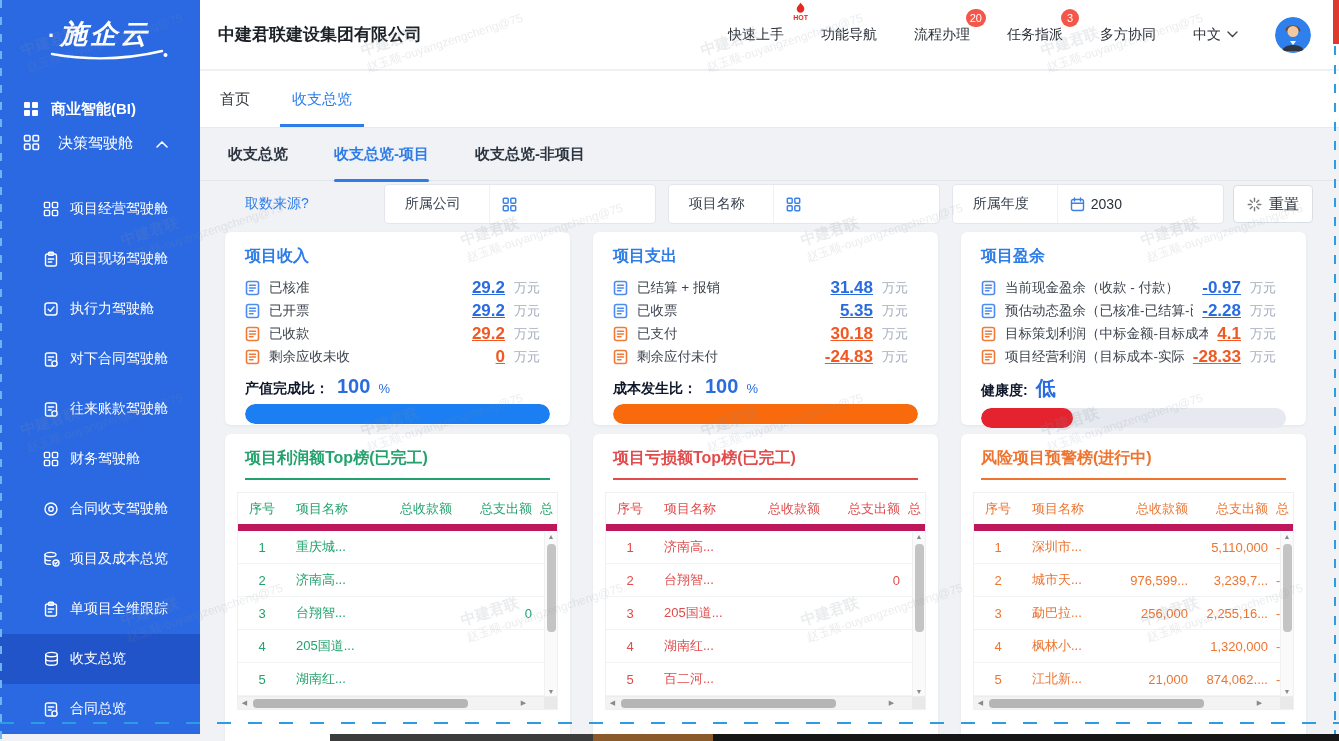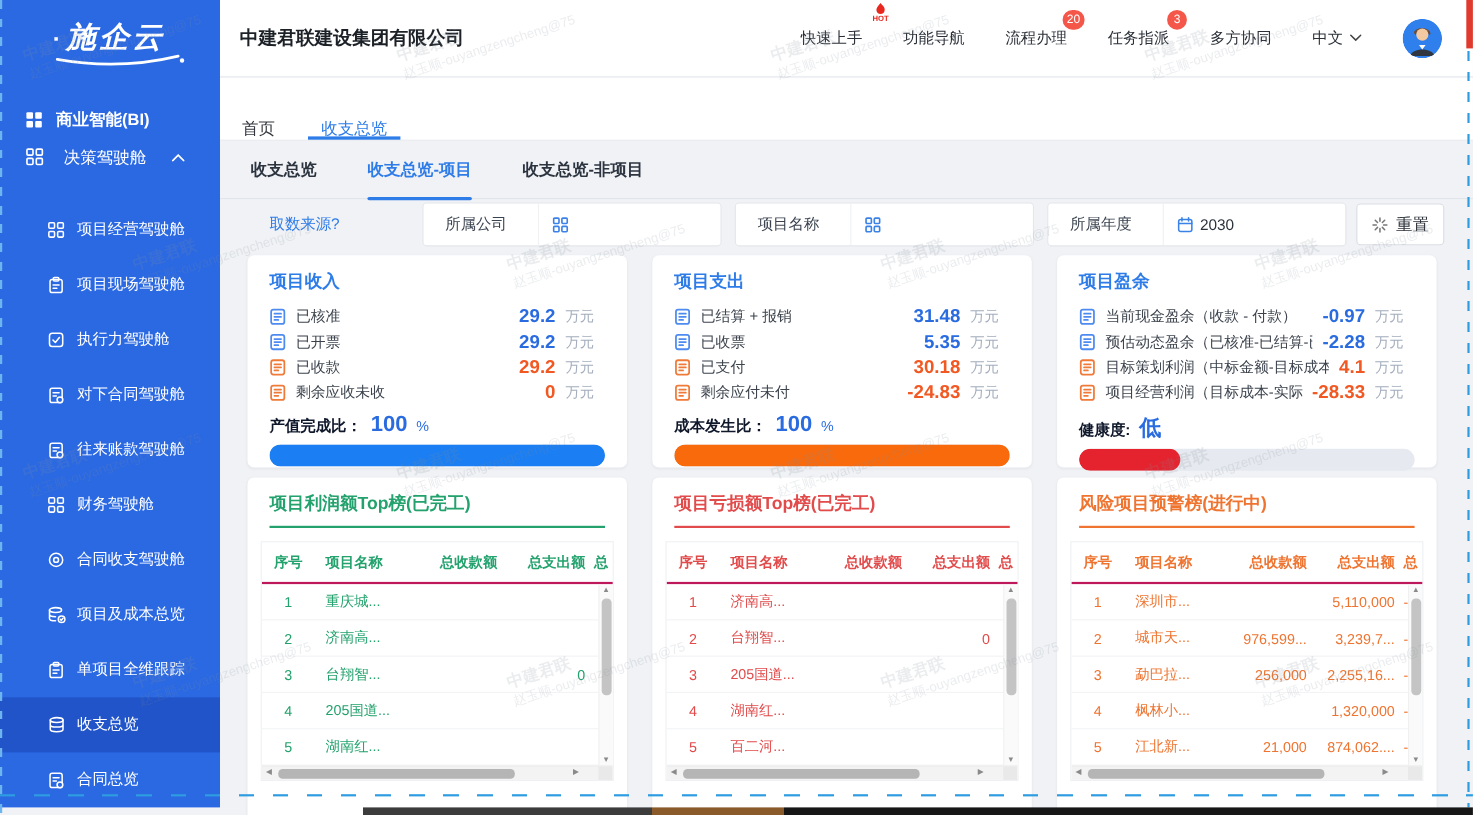--- a/index.html
+++ b/index.html
@@ -24,63 +24,63 @@
   .topbar { position:absolute; left:200px; top:0; width:1139px; height:70px; background:#fff; border-bottom:1px solid #eceef2; display:flex; align-items:center; z-index:2; }
   .company { margin-left:18px; font-size:17px; font-weight:bold; color:#1c2127; }
   .topnav { margin-left:auto; display:flex; align-items:center; gap:37px; margin-right:24px; }
   .topnav-item { position:relative; font-size:14px; color:#2b3038; cursor:pointer; white-space:nowrap; }
   .navbadge { position:absolute; top:-17px; right:-16px; background:#f5564a; color:#fff; border-radius:9px; min-width:18px; height:18px; font-size:11px; line-height:18px; text-align:center; padding:0 4px; }
   .hotbadge { position:absolute; top:-24px; right:-24px; display:flex; flex-direction:column; align-items:center; color:#e8281e; font-size:7px; font-weight:bold; line-height:7px; }
   .lang { display:flex; align-items:center; gap:6px; font-size:14px; color:#2b3038; cursor:pointer; }
   .avatar { width:36px; height:36px; border-radius:50%; overflow:hidden; margin-right:4px; cursor:pointer; flex:none; }
   
   .tabrow { position:absolute; left:200px; top:71px; width:1139px; height:57px; background:#fff; border-bottom:1px solid #e7e9ed; display:flex; align-items:center; gap:42px; padding-left:20px; z-index:1; }
-  .tab { font-size:15px; color:#33373d; cursor:pointer; position:relative; height:100%; display:flex; align-items:flex-end; }
+  .tab { font-size:15px; color:#33373d; cursor:pointer; position:relative; height:100%; display:flex; align-items:center; }
   .tab.active { color:#2e7ce8; }
   .tab.active::after { content:""; position:absolute; left:-12px; right:-12px; bottom:0; height:3px; background:#2e7ce8; }
   .subtabrow { position:absolute; left:200px; top:129px; width:1139px; height:52px; border-bottom:1px solid #e2e5ea; display:flex; align-items:center; gap:46px; padding-left:28px; }
   .subtab { font-size:15px; font-weight:bold; color:#2c3440; cursor:pointer; position:relative; height:100%; display:flex; align-items:center; }
   .subtab.active { color:#2e7ce8; }
   .subtab.active::after { content:""; position:absolute; left:0; right:0; bottom:-2px; height:3px; border-radius:2px; background:#2e7ce8; }
   
   .filterrow { position:absolute; left:200px; top:183px; width:1139px; height:42px; display:flex; align-items:center; }
   .srclink { margin-left:45px; font-size:14px; color:#2e7ce8; cursor:pointer; }
   .filterbox { height:40px; width:272px; background:#fff; border:1px solid #e3e6ec; border-radius:4px; display:flex; align-items:center; cursor:pointer; }
   .filterbox .flabel { width:104px; padding-left:20px; font-size:14px; color:#3a4350; }
   .filterbox .ffield { flex:1; height:100%; display:flex; align-items:center; gap:6px; padding-left:12px; border-left:1px solid #f0f1f4; font-size:14px; color:#2c323b; }
   .fb1 { margin-left:75px; } .fb2,.fb3 { margin-left:12px; }
   .resetbtn { margin-left:auto; margin-right:26px; height:38px; padding:0 13px; background:#fff; border:1px solid #d9dde4; border-radius:4px; display:flex; align-items:center; gap:7px; font-size:15px; color:#2b3038; cursor:pointer; }
   
   .kpirow { position:absolute; left:225px; top:232px; display:flex; gap:23px; }
   .card { width:345px; height:193px; background:#fff; border-radius:6px; box-shadow:0 1px 3px rgba(30,40,60,.06); }
   .card-title { margin:14px 20px 9px; font-size:16px; font-weight:bold; color:#2e7ce8; }
   .krow { display:flex; align-items:center; gap:9px; padding:0 20px; height:23px; }
   .klabel { font-size:13.5px; color:#3c434d; flex:1; white-space:nowrap; overflow:hidden; }
-  .kval { font-size:17px; font-weight:bold; text-align:right; }
+  .kval { font-size:17px; font-weight:bold; text-align:right;text-decoration:underline; }
   .kunit { width:36px; font-size:13px; color:#a3adbd; text-align:left; }
   .tone-blue { color:#2a6ce0; } .tone-orange { color:#f15822; }
   .dicon { display:inline-flex; flex:none; }
   .dicon.blue { color:#4e8bf0; } .dicon.orange { color:#f07a38; }
   .kfoot { margin:7px 20px 0; display:flex; align-items:baseline; gap:8px; }
   .kfl { font-size:14px; font-weight:bold; color:#0f172a; }
   .kfv { font-size:20px; font-weight:bold; color:#2a6ce0; }
   .kfu { font-size:13px; color:#2a6ce0; }
   .pbar { margin:6px 20px 0; height:20px; border-radius:10px; background:#e6e9ef; overflow:hidden; }
   .pfill { height:100%; border-radius:10px; }
   .pfill.p-blue { background:#1b7ef2; } .pfill.p-orange { background:#f96a0c; } .pfill.p-red { background:#e5232f; }
   
   .tblrow { position:absolute; left:225px; top:434px; display:flex; gap:23px; }
   .tcard { width:345px; height:338px; background:#fff; border-radius:6px; box-shadow:0 1px 3px rgba(30,40,60,.06); }
   .tcard-title { margin:14px 20px 0; font-size:16px; font-weight:bold; }
   .tcard-hr { margin:9px 20px 0; height:2px; }
   .a-green  { color:#23a26d; } .hr-green  { background:#23a26d; }
   .a-red    { color:#e14b4b; } .hr-red    { background:#e14b4b; }
   .a-orange { color:#ee7430; } .hr-orange { background:#ee7430; }
   .twrap { margin:12px 12px 0; position:relative; width:321px; height:218px; border:1px solid #eef0f3; overflow:hidden; }
-  .t-head { display:flex; height:38px; align-items:center; border-bottom:2px solid #be185d; font-weight:bold; font-size:13px; width:340px; }
+  .t-head { display:flex; height:38px; align-items:center; border-bottom:7px solid #be185d; font-weight:normal; font-size:13px; width:340px; }
   .t-body { width:340px; }
   .trow { display:flex; align-items:center; height:33px; border-bottom:1px solid #f2f3f5; font-size:13px; }
   .tc { white-space:nowrap; overflow:hidden; flex:none; }
   .tc0 { width:48px; text-align:center; }
   .tc1 { width:90px; padding-left:10px; }
   .tc2 { width:82px; text-align:right; padding-right:6px; }
   .tc3 { width:76px; text-align:right; padding-right:2px; }
   .tc4 { width:40px; padding-left:6px; }
   .vsb { position:absolute; top:39px; right:0; bottom:13px; width:13px; background:#fafafa; border-left:1px solid #f0f0f0; }
   .vsb .arr { position:absolute; left:0; width:12px; text-align:center; font-size:7px; color:#8a8a8a; }

